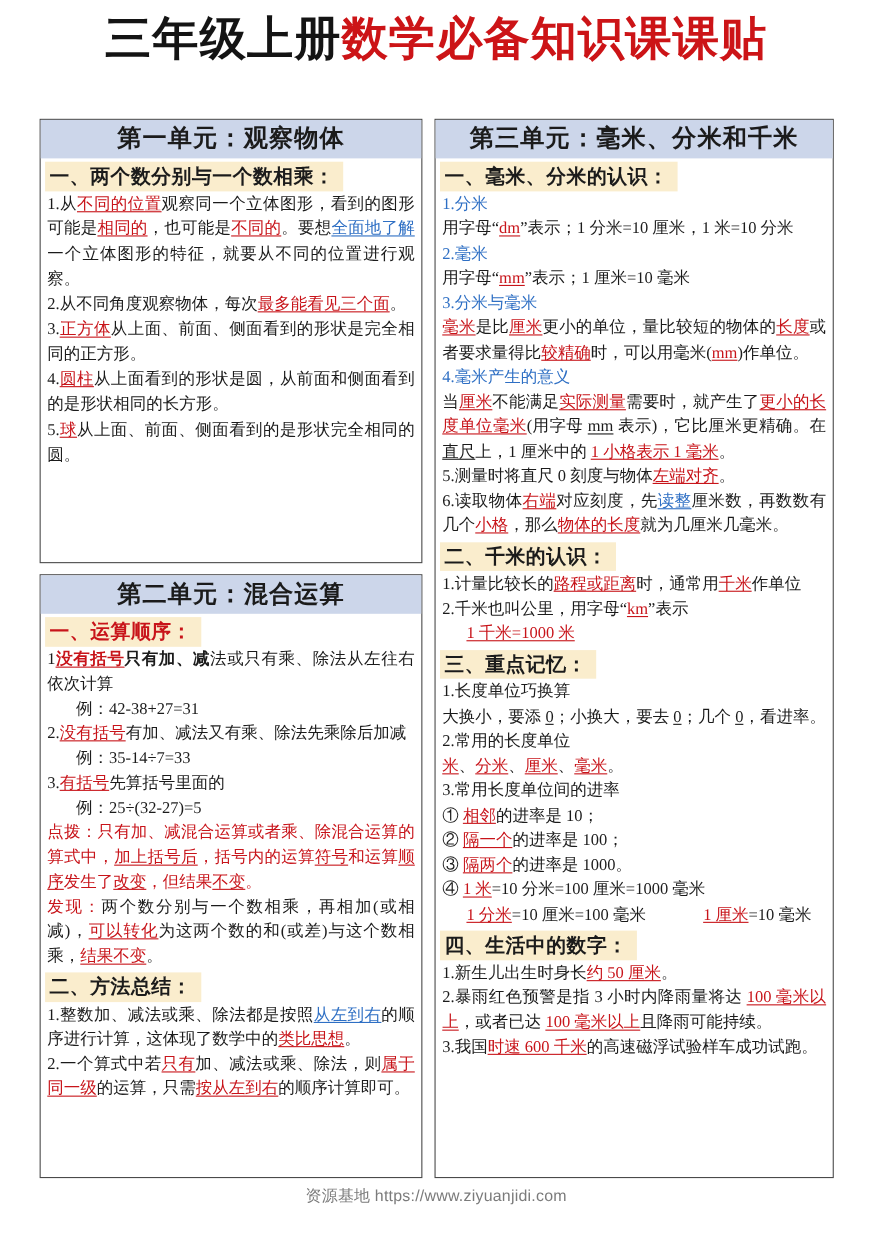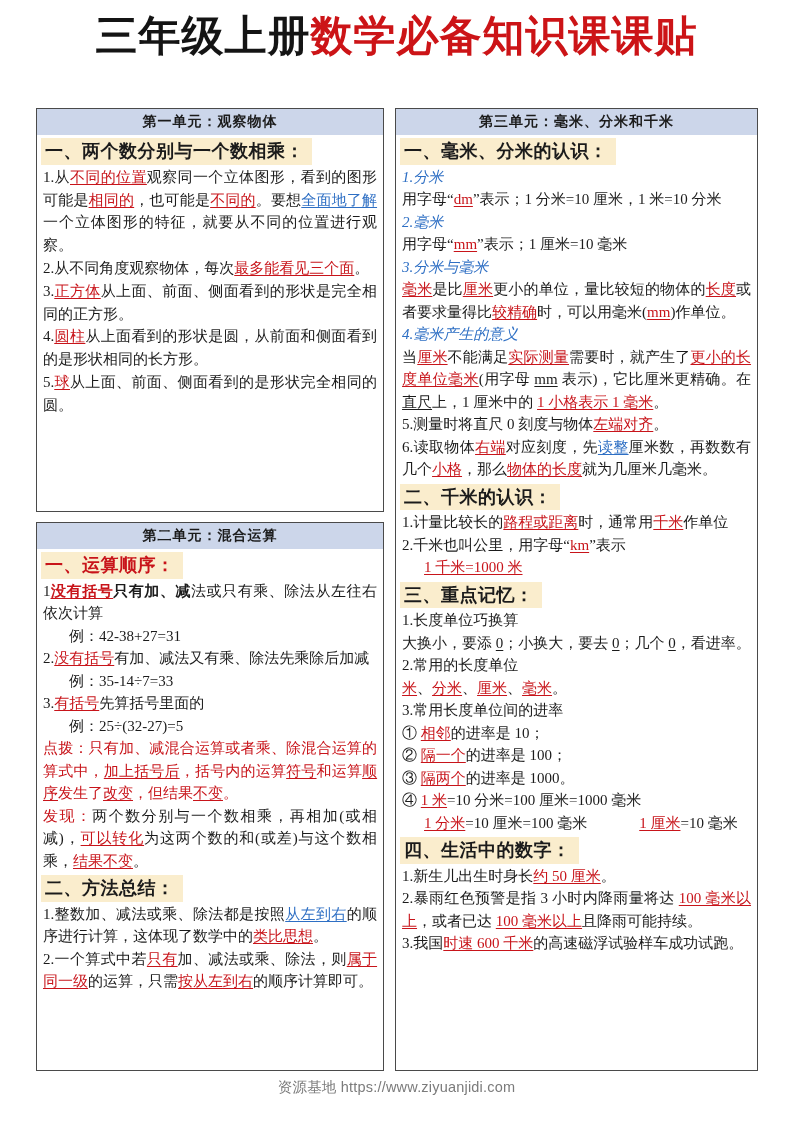--- a/index.html
+++ b/index.html
@@ -45,21 +45,21 @@
     padding:0 0 6px 0;
   }
   .box-a{height:404px;}
   .box-b{height:549px;}
   .box-c{height:963px;}
 
   
   .unit-head{
     background:#ccd6ea;
     text-align:center;
-    font-size:14px;
+    font-size:22px;
     font-weight:bold;
     color:#1b1b1b;
     padding:5px 0 6px 0;
     letter-spacing:1px;
     line-height:1.1;
   }
 
   
   .sec{
     display:inline-block;
@@ -81,21 +81,21 @@
     color:#1b1b1b;
     margin:0 6px 0 6px;
     text-align:justify;
     letter-spacing:0px;
   }
   .txt.tight{line-height:1.5;}
   .indent{padding-left:26px;}
   .indent2{padding-left:22px;}
 
   .r{color:#c8141a;}
-  .b{color:#2e6fc4;font-style:italic;}
+  .b{color:#2e6fc4;}
   .bold{font-weight:bold;}
   .ru{color:#c8141a;text-decoration:underline;text-underline-offset:2px;}
   .bu{color:#2e6fc4;text-decoration:underline;text-underline-offset:2px;}
   .k{color:#1b1b1b;text-decoration:underline;text-underline-offset:2px;}
 
   
   .footer{
     position:absolute;
     left:0;right:0;
     top:1078px;

